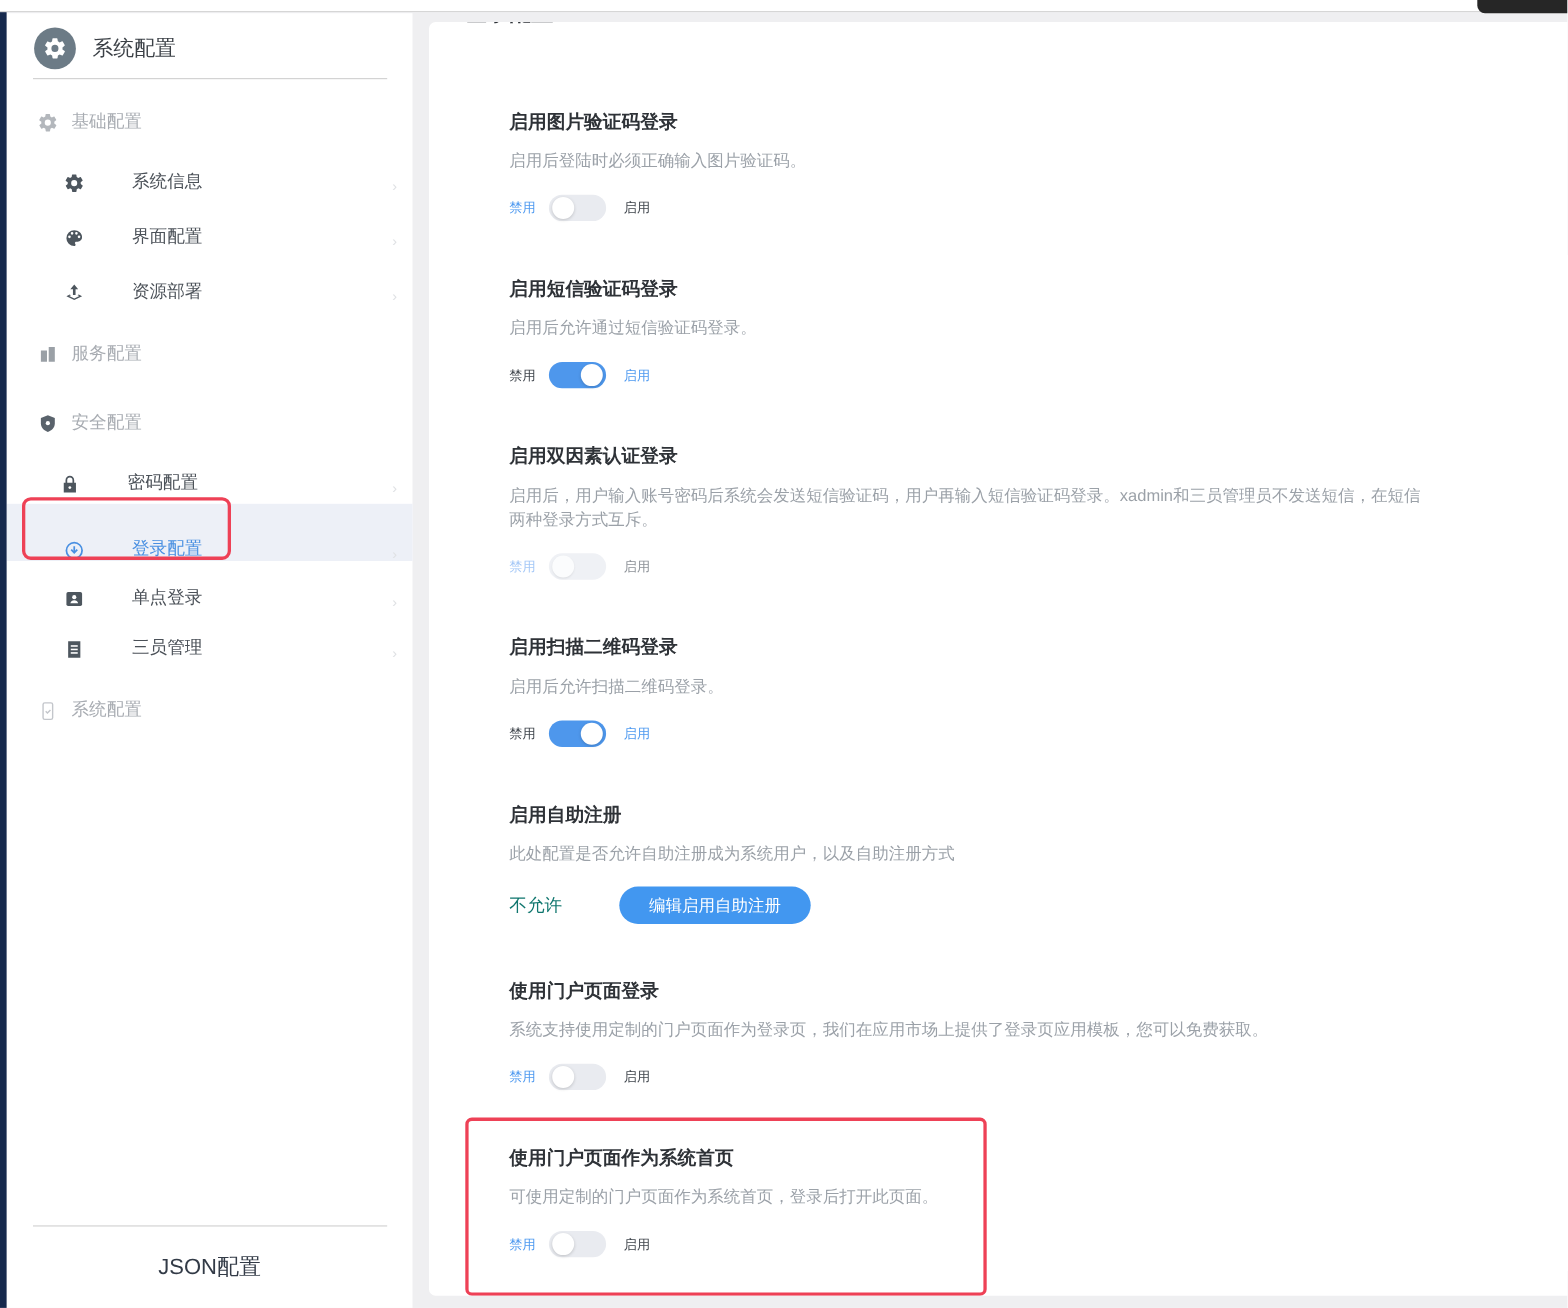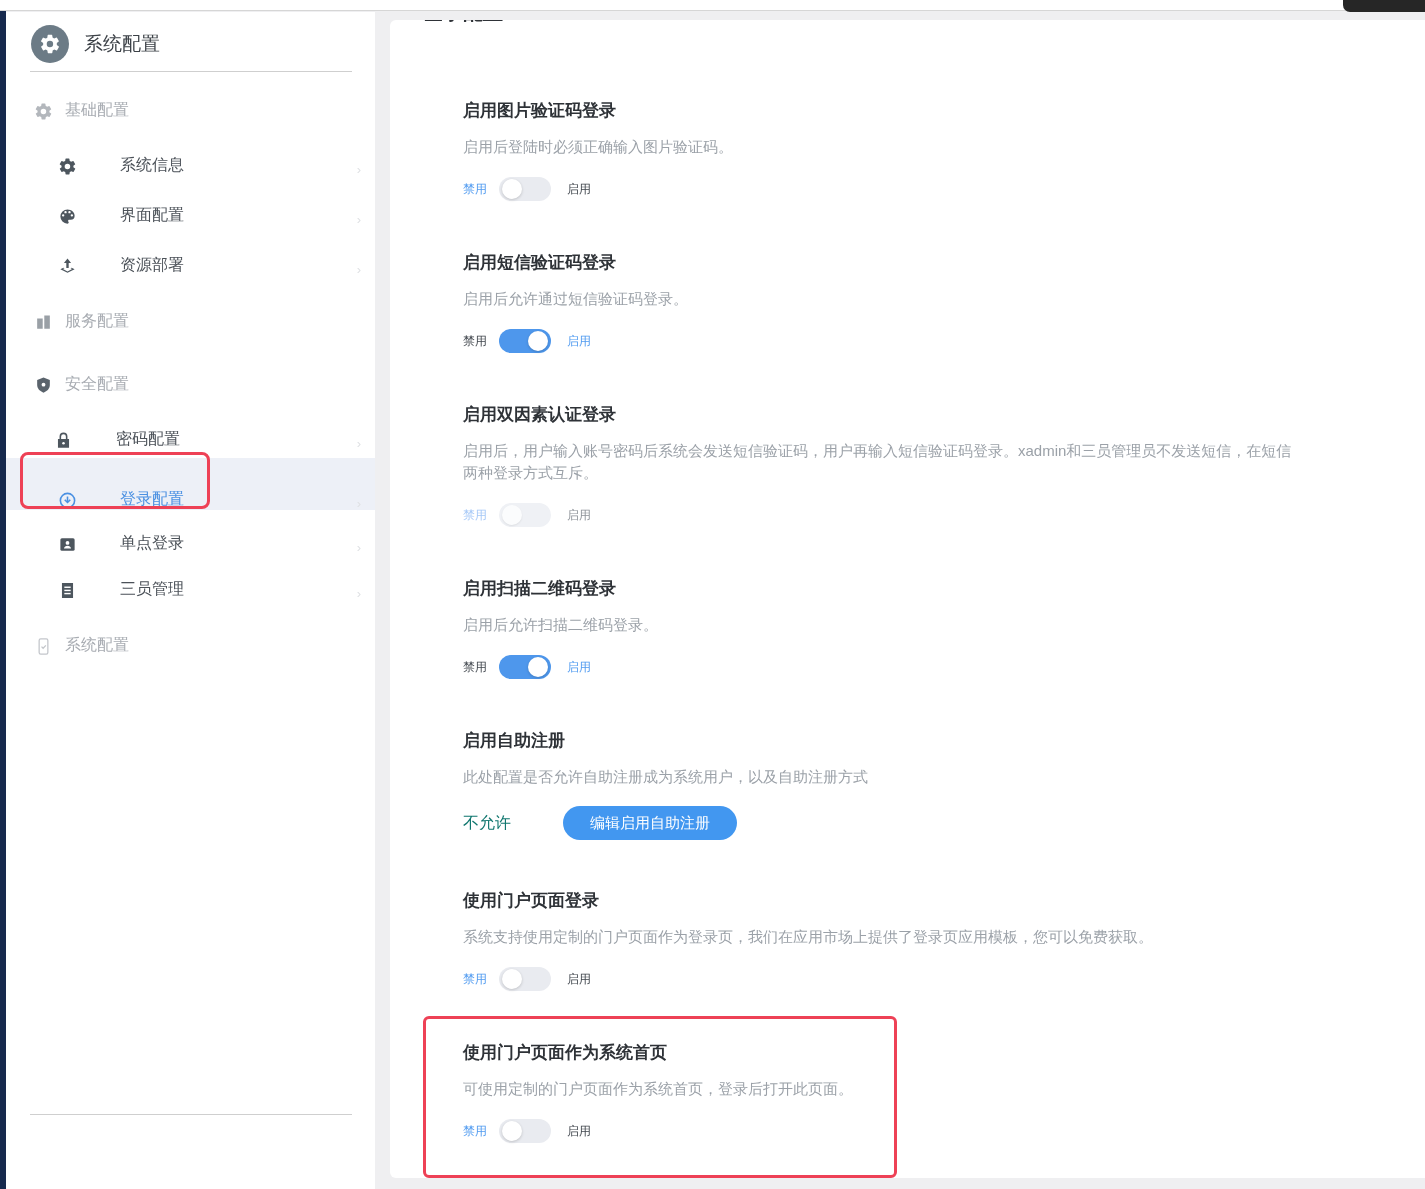--- a/index.html
+++ b/index.html
@@ -200,20 +200,21 @@
         <span class="s-icon">
           <svg viewBox="0 0 24 24" fill="none" stroke="currentColor" stroke-width="1.6">
             <rect x="6.5" y="2.5" width="11" height="19" rx="2"></rect>
             <path d="M9.5 12.2l2 2 3.5-3.6"></path>
           </svg>
         </span>
         <span class="s-label">系统配置</span>
       </div>
     </div>
   <div class="sb-divider" style="top:1102px"></div>
+  <div class="json-link">JSON配置</div>
 </aside>
 
 <main class="card">
   <h2 class="page-title">登录配置</h2>
   <div class="sections" id="sections">
       <section class="sec">
         <h3>启用图片验证码登录</h3>
         <p class="desc">
           <span class="dline">启用后登陆时必须正确输入图片验证码。</span>
         </p>

